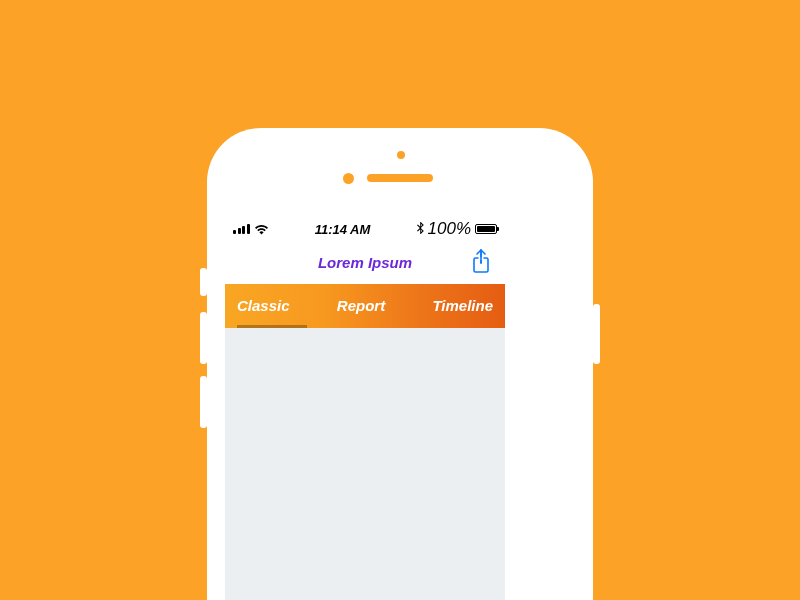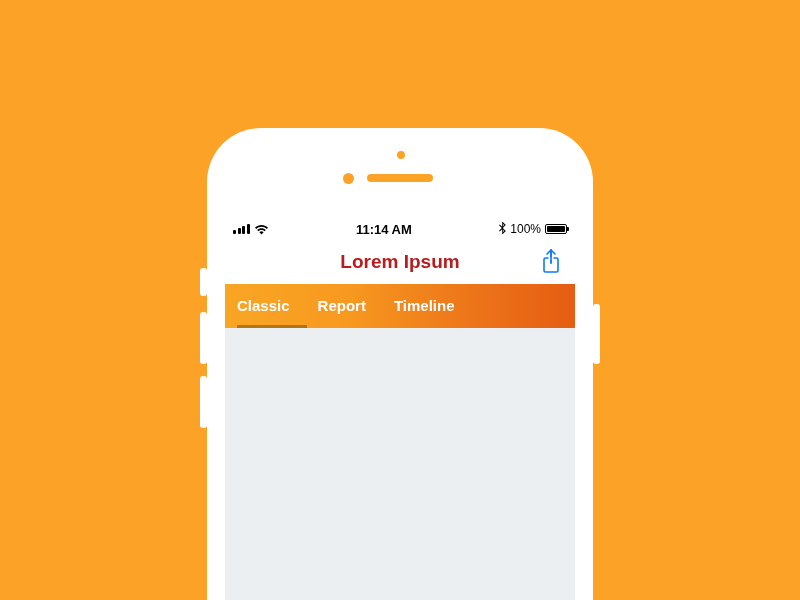--- a/index.html
+++ b/index.html
@@ -49,23 +49,24 @@
     position: absolute;
     left: 367px; top: 174px;
     width: 66px; height: 8px;
     background: #fca327;
     border-radius: 4px;
   }
 
   .screen {
     position: absolute;
     left: 225px; top: 218px;
-    width: 350px; height: 382px;
+    width: 280px; height: 382px;
     background: #ffffff;
     overflow: hidden;
+    font-style: italic;
   }
 
   .status-bar {
     height: 22px;
     display: flex;
     align-items: center;
     justify-content: space-between;
     padding: 0 8px;
     font-size: 12px;
     color: #000;
@@ -79,48 +80,49 @@
   .signal-bars span {
     width: 3px; background: #000; display: inline-block; border-radius: 1px;
   }
   .signal-bars span:nth-child(1){height:4px;}
   .signal-bars span:nth-child(2){height:6px;}
   .signal-bars span:nth-child(3){height:8px;}
   .signal-bars span:nth-child(4){height:10px;}
   .wifi-icon svg { display:block; }
   .status-time { font-weight:600; font-size:13px; }
   .bt-icon { font-size:11px; }
-  .battery-pct { font-size:12px; font-weight:500; }
+  .battery-pct { font-size:17px; font-weight:500; }
   .battery {
     width: 22px; height: 10px; border:1px solid #000; border-radius:2px; position:relative;
   }
   .battery::after {
     content:""; position:absolute; right:-3px; top:2px; width:2px; height:4px; background:#000; border-radius:0 1px 1px 0;
   }
   .battery .fill { position:absolute; left:1px; top:1px; bottom:1px; right:1px; background:#000; border-radius:1px; }
 
   .nav-bar {
     height: 44px;
     position: relative;
     display:flex; align-items:center; justify-content:center;
   }
-  .nav-title { font-size:19px; font-weight:600; color:#b91c1c; }
+  .nav-title { font-size:15px; font-weight:600; color:#6d28d9; }
   .share-btn {
     position:absolute; right:10px; top:8px; width:28px; height:28px;
     display:flex; align-items:center; justify-content:center;
     cursor:pointer;
   }
 
   .tab-bar {
     height: 44px;
     background: linear-gradient(90deg, #f9a624 0%, #f7991f 35%, #ed7519 70%, #e55d12 100%);
     display:flex; align-items:center;
     padding: 0 12px;
     gap: 28px;
     position: relative;
+    justify-content: space-between;
   }
   .tab {
     color:#fff; font-size:15px; font-weight:600;
     cursor:pointer; line-height:44px;
   }
   .tab-indicator {
     position:absolute; left:12px; bottom:0; width:70px; height:3px;
     background: rgba(0,0,0,0.28);
   }
 

